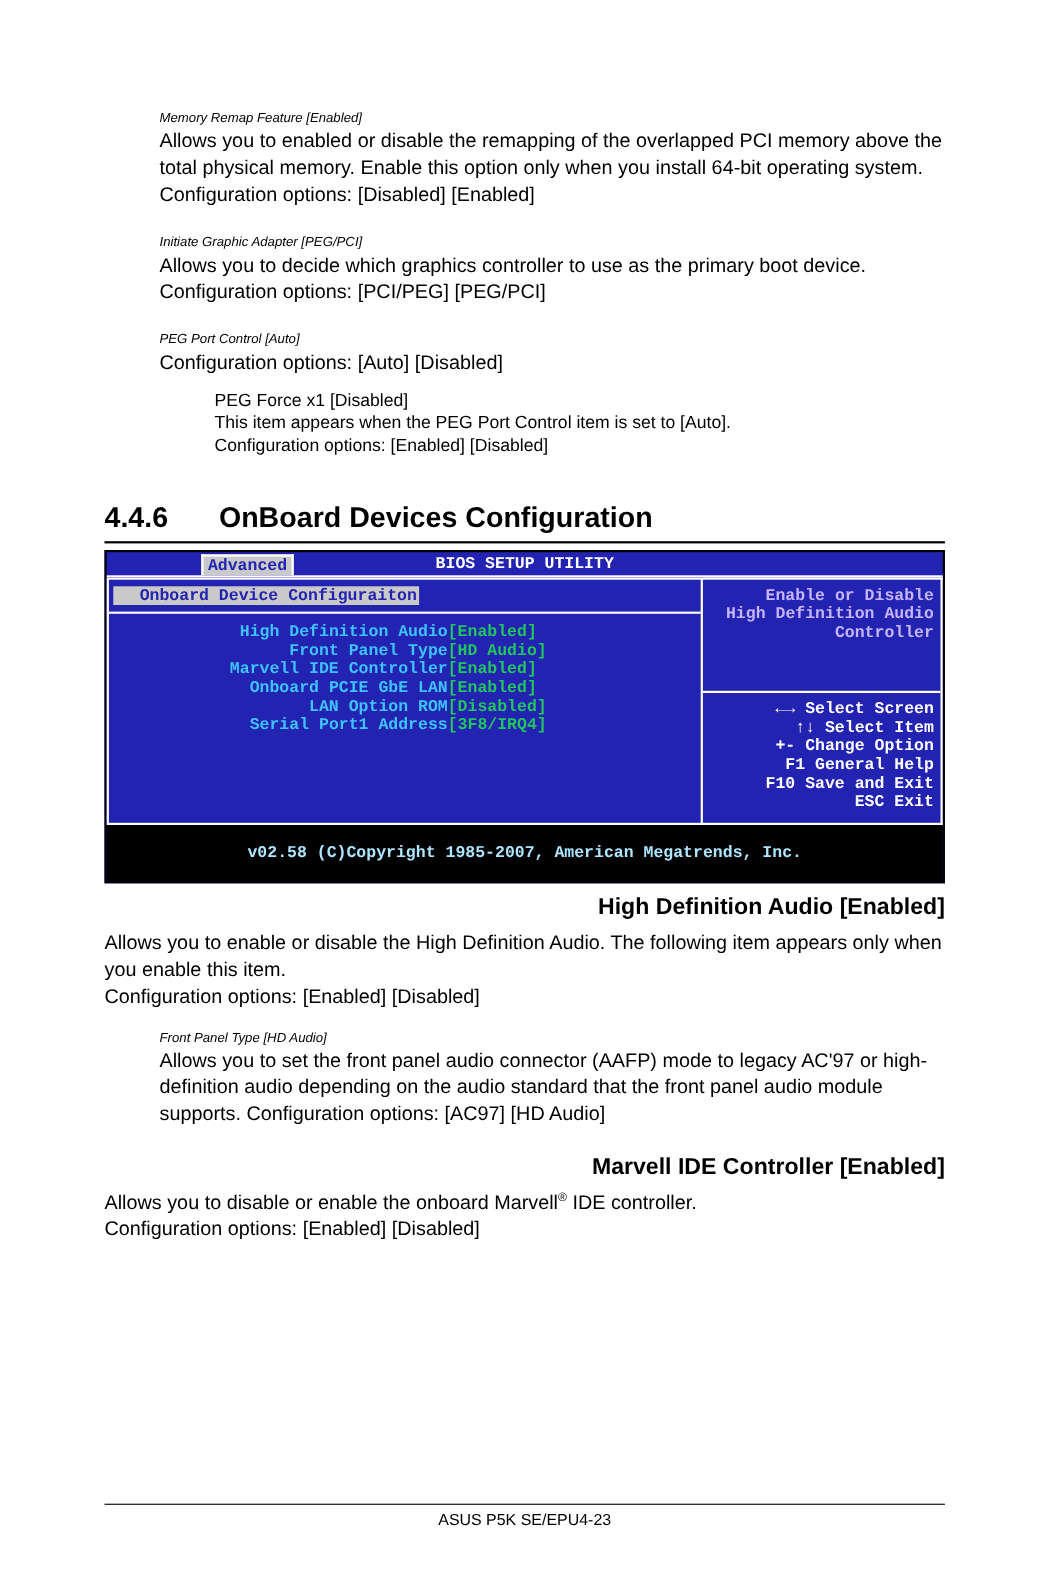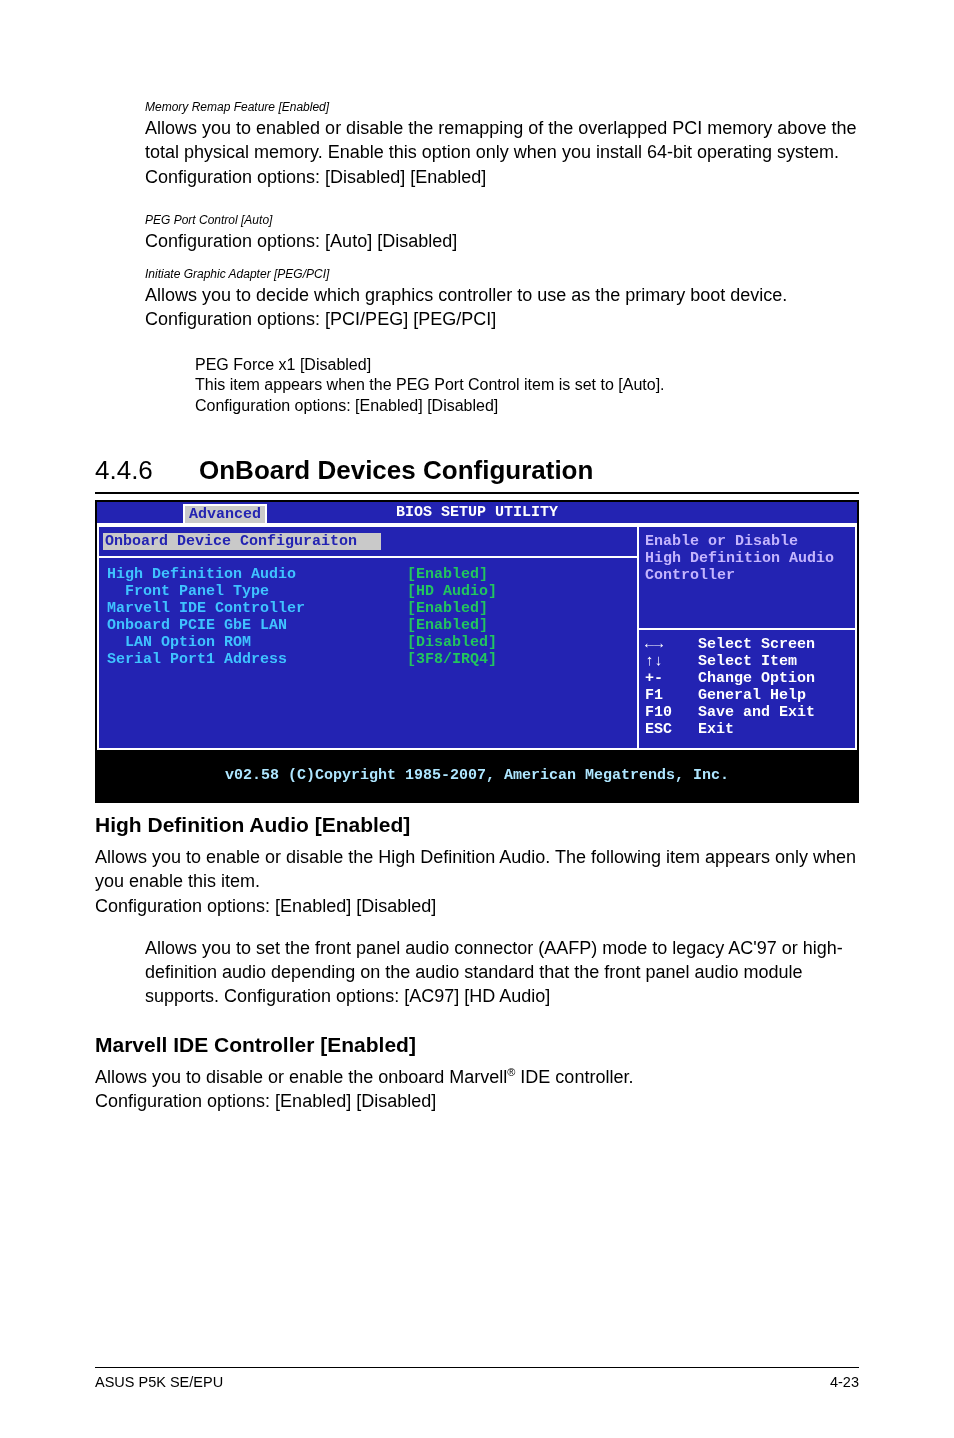--- a/index.html
+++ b/index.html
@@ -10,64 +10,64 @@
   .indent-block { margin-left: 50px; margin-bottom: 24px; }
   .indent-block-2 { margin-left: 100px; margin-bottom: 34px; }
 
   .subh { font-style: italic; font-size: 12px; margin-bottom: 2px; }
   .body-txt { font-size: 18px; line-height: 1.35; }
 
   .pegforce-h { font-weight: normal; font-size: 16px; }
   .pegforce-t { font-size: 16px; line-height: 1.35; }
 
   .section-num-row { display: flex; align-items: baseline; margin-top: 38px; margin-bottom: 6px; }
-  .section-num { font-size: 26px; font-weight: normal; width: 104px; }
+  .section-num { font-size: 26px; font-weight: bold; width: 104px; }
   .section-title { font-size: 26px; font-weight: bold; }
   .underline-bar { height: 2px; background: #000; margin-bottom: 6px; }
 
   .bios { border: 2px solid #000; background: #2323b2; color: #fff; font-family: "Courier New", monospace; font-size: 15px; font-weight: bold; }
   .bios-top { text-align: center; color: #fff; padding: 2px 0; position: relative; }
   .bios-tab { position: absolute; left: 86px; bottom: 0; background: #c9c9c9; color: #2323b2; padding: 0 4px; border: 2px solid #fff; border-bottom: none; }
-  .bios-panel { display: flex; border-top: 2px solid #fff; }
+  .bios-panel { display: flex; border-top: 2px solid #fff; text-align: right; }
   .bios-left { flex: 1; border: 2px solid #fff; border-right: 2px solid #fff; padding: 6px 8px 80px 8px; background: #2323b2; position: relative; }
   .bios-right { width: 218px; border: 2px solid #fff; border-left: none; display: flex; flex-direction: column; }
   .cfg-title { background: #c9c9c9; color: #2323b2; padding: 0 2px 0 2px; margin: 0 0 6px -4px; width: 278px; }
   .cfg-hr { height: 2px; background: #fff; margin: 2px -8px 8px -8px; }
   .cfg-row { display: flex; }
   .cfg-lbl { color: #3fc3ff; width: 300px; white-space: pre; }
   .cfg-val { color: #22c55e; }
   .help-top { color: #c4b5fd; padding: 6px 6px; flex: 0 0 auto; }
   .help-bottom { padding: 6px 6px 10px 6px; border-top: 2px solid #fff; margin-top: auto; }
   .hb-row { color: #fff; white-space: pre; }
   .hb-key { color: #fff; display: inline-block; width: 44px; }
   .bios-footer { background: #000; color: #aee6ff; text-align: center; padding: 17px 0; font-weight: bold; }
 
-  .h3 { font-size: 21px; font-weight: bold; margin: 10px 0 8px 0; }
+  .h3 { font-size: 21px; font-weight: bold; margin: 10px 0 8px 0; text-align: right; }
 
-  .footer { position: absolute; bottom: 48px; left: 95px; right: 95px; display: flex; justify-content: space-between; font-size: 14.5px; border-top: 1px solid #000; padding-top: 6px; }
+  .footer { position: absolute; bottom: 48px; left: 95px; right: 95px; display: flex; justify-content: center; font-size: 14.5px; border-top: 1px solid #000; padding-top: 6px; }
   .reg { font-size: 11px; vertical-align: super; }
 </style>
 </head>
 <body>
 
 <div class="page">
 
   <div class="indent-block">
     <div class="subh">Memory Remap Feature [Enabled]</div>
     <div class="body-txt">Allows you to enabled or disable the remapping of the overlapped PCI memory above the total physical memory. Enable this option only when you install 64-bit operating system. Configuration options: [Disabled] [Enabled]</div>
   </div>
 
+  <div class="indent-block">
+    <div class="subh">Initiate Graphic Adapter [PEG/PCI]</div>
+    <div class="body-txt">Allows you to decide which graphics controller to use as the primary boot device. Configuration options: [PCI/PEG] [PEG/PCI]</div>
+  </div>
+
   <div class="indent-block" style="margin-bottom:14px;">
     <div class="subh">PEG Port Control [Auto]</div>
     <div class="body-txt">Configuration options: [Auto] [Disabled]</div>
-  </div>
-
-  <div class="indent-block">
-    <div class="subh">Initiate Graphic Adapter [PEG/PCI]</div>
-    <div class="body-txt">Allows you to decide which graphics controller to use as the primary boot device. Configuration options: [PCI/PEG] [PEG/PCI]</div>
   </div>
 
   <div class="indent-block-2">
     <div class="pegforce-h">PEG Force x1 [Disabled]</div>
     <div class="pegforce-t">This item appears when the PEG Port Control item is set to [Auto].</div>
     <div class="pegforce-t">Configuration options: [Enabled] [Disabled]</div>
   </div>
 
   <div class="section-num-row">
     <div class="section-num">4.4.6</div>
@@ -132,20 +132,21 @@
       </div>
     </div>
     <div class="bios-footer">v02.58 (C)Copyright 1985-2007, American Megatrends, Inc.</div>
   </div>
 
   <div class="h3">High Definition Audio [Enabled]</div>
   <div class="body-txt">Allows you to enable or disable the High Definition Audio. The following item appears only when you enable this item.</div>
   <div class="body-txt" style="margin-bottom:18px;">Configuration options: [Enabled] [Disabled]</div>
 
   <div class="indent-block">
+    <div class="subh">Front Panel Type [HD Audio]</div>
     <div class="body-txt">Allows you to set the front panel audio connector (AAFP) mode to legacy AC'97 or high-definition audio depending on the audio standard that the front panel audio module supports. Configuration options: [AC97] [HD Audio]</div>
   </div>
 
   <div class="h3">Marvell IDE Controller [Enabled]</div>
   <div class="body-txt">
     <span>Allows you to disable or enable the onboard Marvell</span><span class="reg">®</span><span> IDE controller.</span>
   </div>
   <div class="body-txt">Configuration options: [Enabled] [Disabled]</div>
 
 </div>

